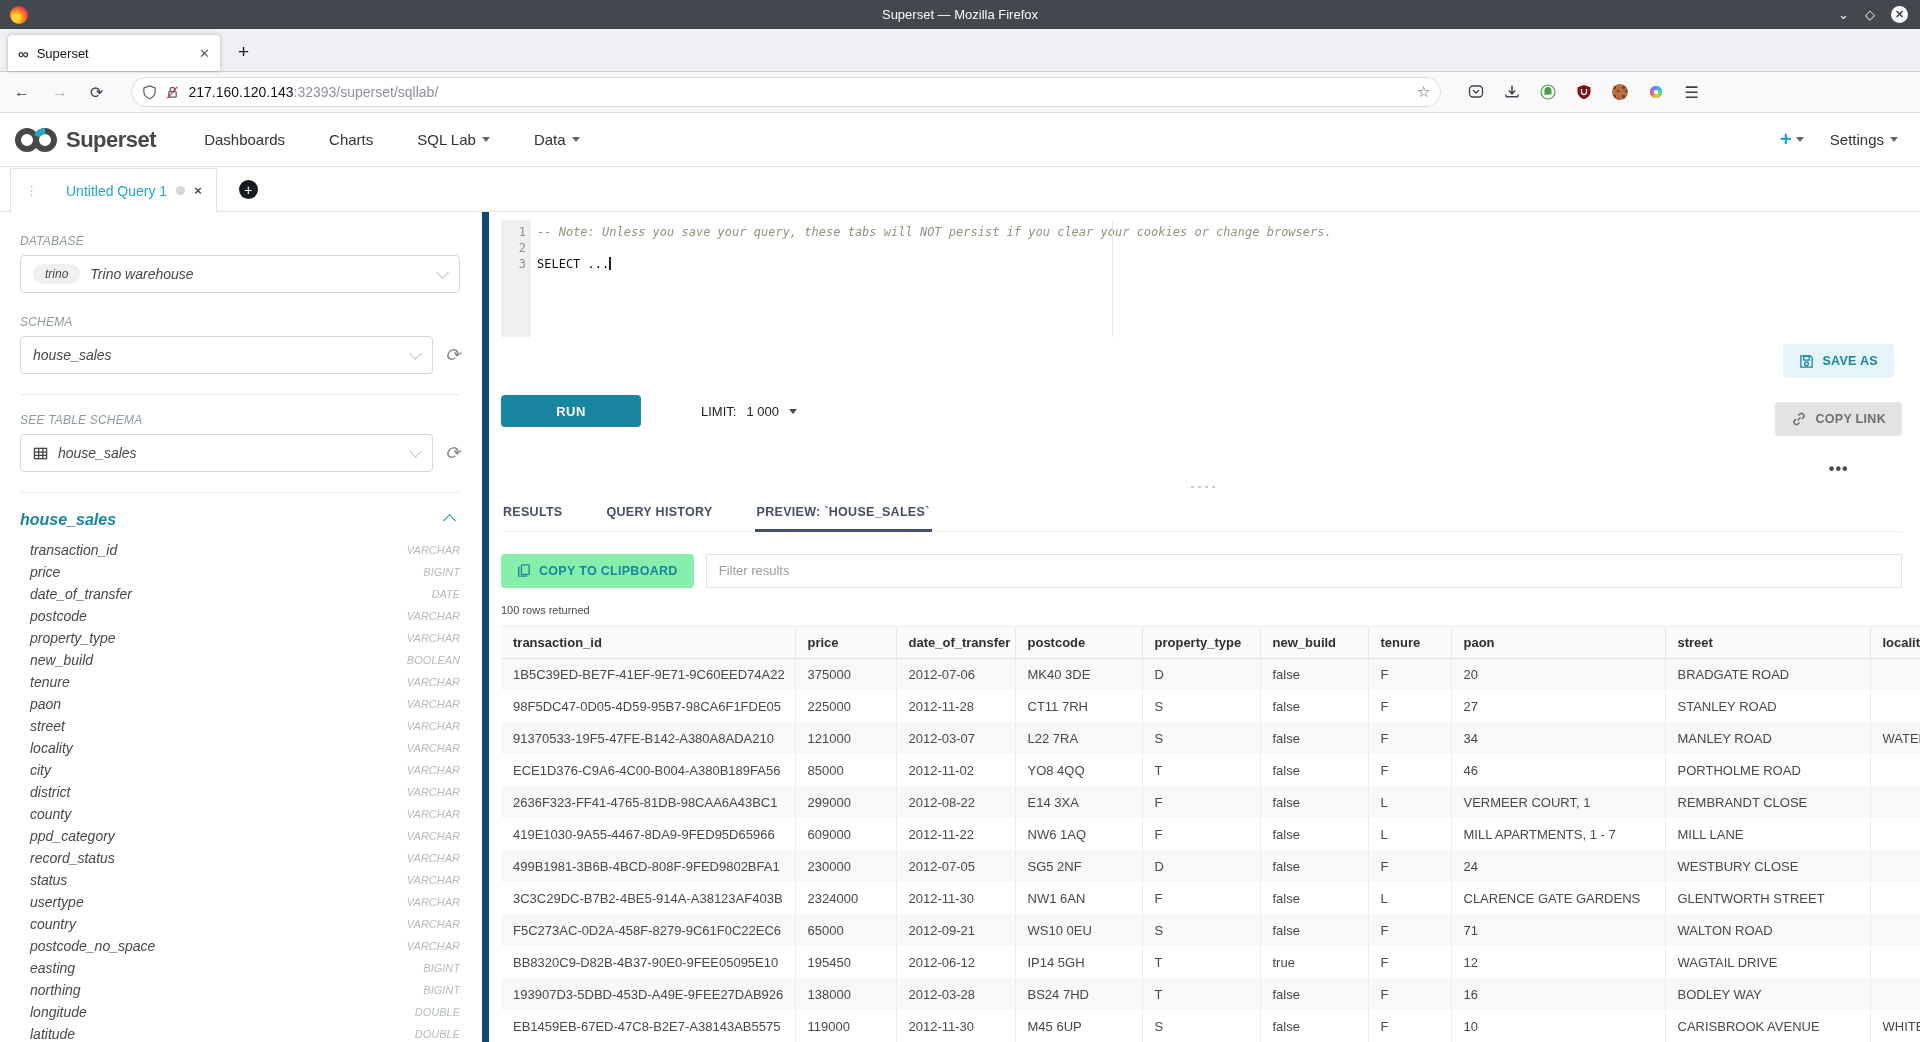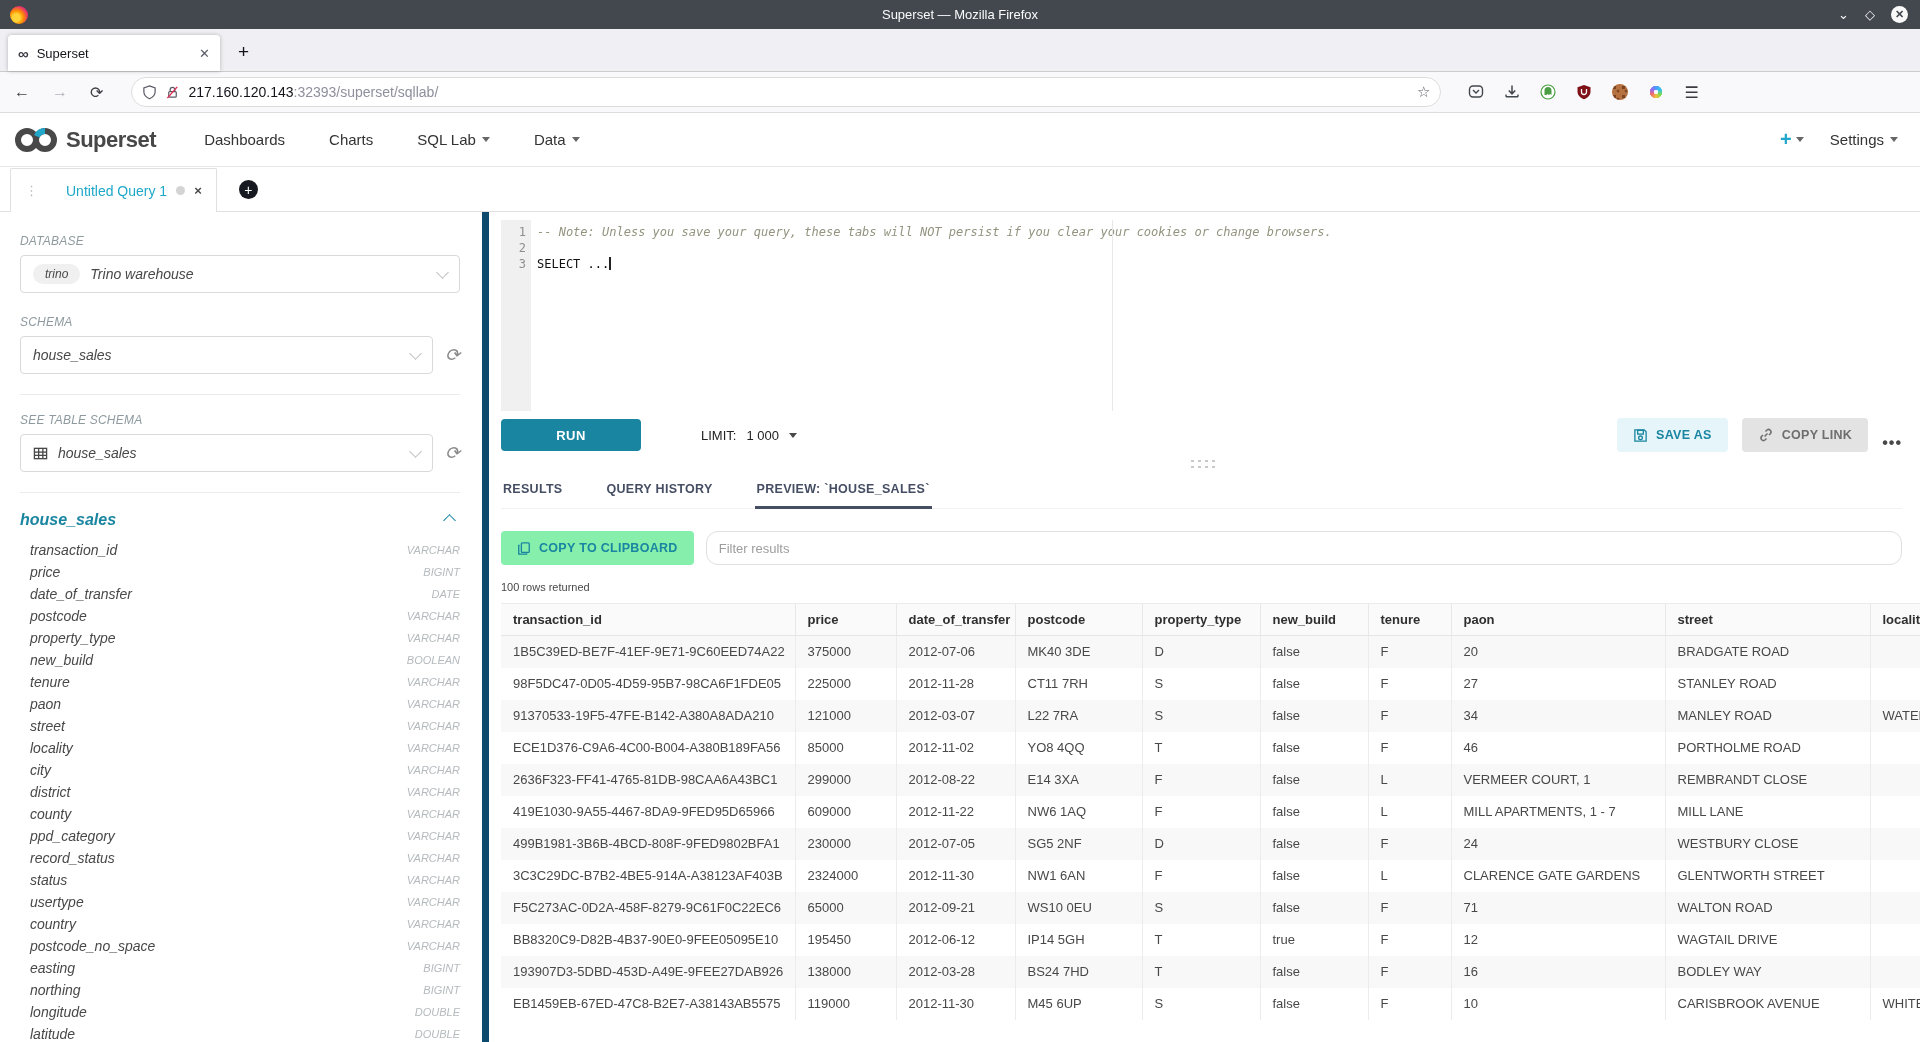--- a/index.html
+++ b/index.html
@@ -102,37 +102,37 @@
   .cmt { color:#93937f; font-style:italic; }
   .kw { font-weight:normal; color:#111; }
   .cursor { display:inline-block; width:1.5px; height:13px; background:#222; vertical-align:-2px; }
   .print-margin { position:absolute; left:581px; top:0; bottom:0; width:1px; background:#e8e8e8; }
 
   .run-row { margin-top:7px; display:flex; align-items:center; }
   .run-btn { width:140px; height:32px; background:#1985a0; color:#fff; border:none; border-radius:4px;
     font-size:13px; font-weight:bold; letter-spacing:.4px; }
   .limit { margin-left:60px; font-size:13px; color:#222; display:flex; align-items:center; gap:10px; }
   .limit .caret { border-top-color:#484848; }
-  .run-right { margin-left:auto; display:flex; align-items:flex-end; gap:14px; }
+  .run-right { margin-left:auto; display:flex; align-items:center; gap:24px;flex-direction:column; }
   .btn-light { height:34px; border:none; border-radius:4px; font-size:12.5px; font-weight:bold; letter-spacing:.3px;
     display:flex; align-items:center; gap:8px; padding:0 16px; }
   .saveas { background:#e6f5fa; color:#1985a0; }
   .copylink { background:#e3e3e3; color:#6e6e6e; }
   .more-dots { color:#484848; font-size:16px; font-weight:bold; letter-spacing:1px; }
 
   .resize-handle { align-self:center; margin-top:6px; width:26px; height:10px;
     background-image:radial-gradient(#c9c9c9 1.4px, transparent 1.5px); background-size:7px 6px; }
 
   .south-tabs { display:flex; gap:40px; margin-top:4px; border-bottom:1px solid #f2f2f2; }
   .s-tab { font-size:12.5px; font-weight:600; color:#454e63; padding:10px 2px 12px 2px; letter-spacing:.3px; position:relative; }
   .s-tab.active::after { content:""; position:absolute; left:0; right:0; bottom:-1px; height:3px; background:#454e63; }
 
   .filter-row { display:flex; align-items:center; gap:12px; margin-top:22px; }
   .clip-btn { background:#86efac; color:#1985a0; }
-  .filter-input { flex:1; height:34px; border:1px solid #e0e0e0; border-radius:12px; font-size:13px;
+  .filter-input { flex:1; height:34px; border:1px solid #e0e0e0; border-radius:0; font-size:13px;
     padding:0 12px; color:#333; font-family:"Liberation Sans", sans-serif; }
   .filter-input::placeholder { color:#9d9d9d; }
 
   .rows-returned { margin-top:16px; font-size:11px; color:#484848; }
 
   .result-table { margin-top:10px; width:100%; border-collapse:collapse; table-layout:fixed; }
   .result-table th { background:#fafafa; font-size:13px; font-weight:bold; color:#2f2f2f; text-align:left;
     padding:8px 12px; border-right:1px solid #e8e8e8; border-top:1px solid #ececec; border-bottom:1px solid #e4e4e4;
     white-space:nowrap; overflow:hidden; }
   .result-table td { font-size:13px; color:#484848; padding:8px 12px; border-right:1px solid #ececec;

